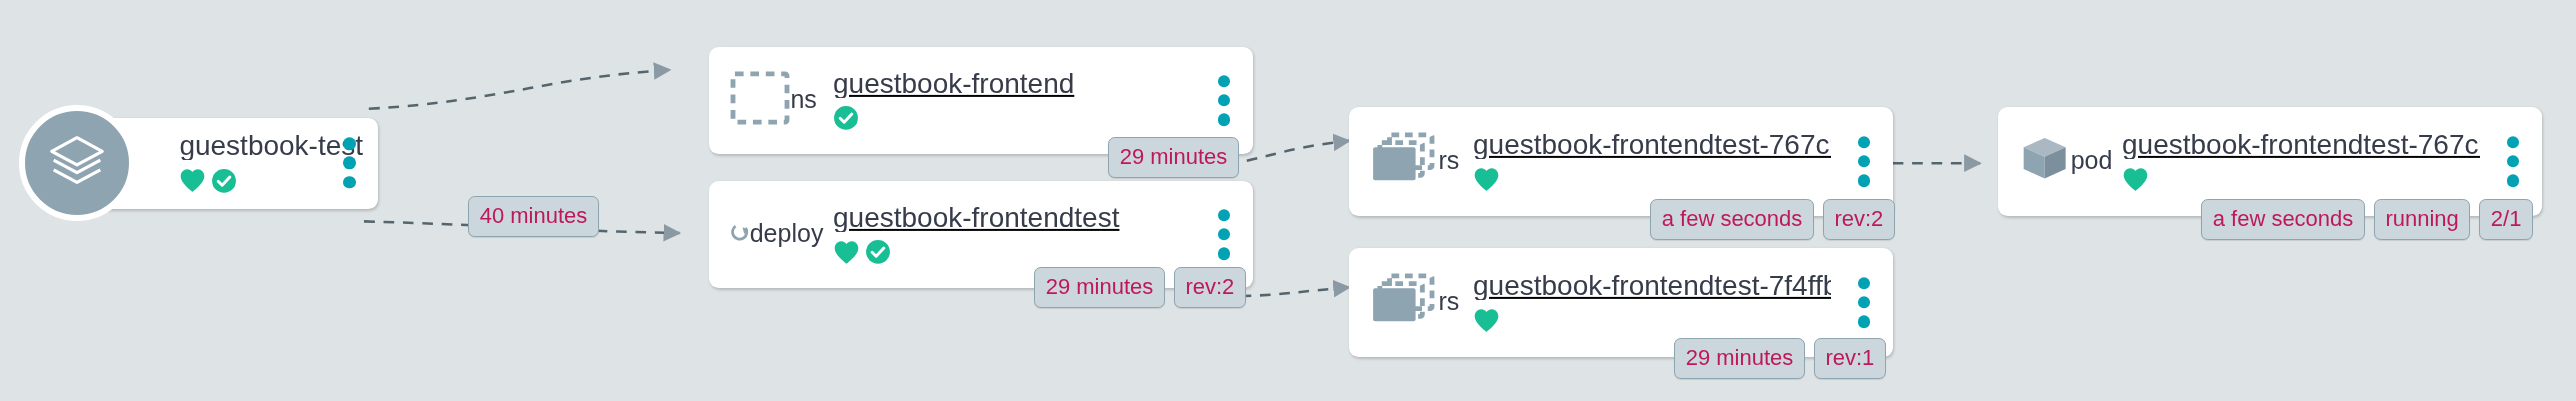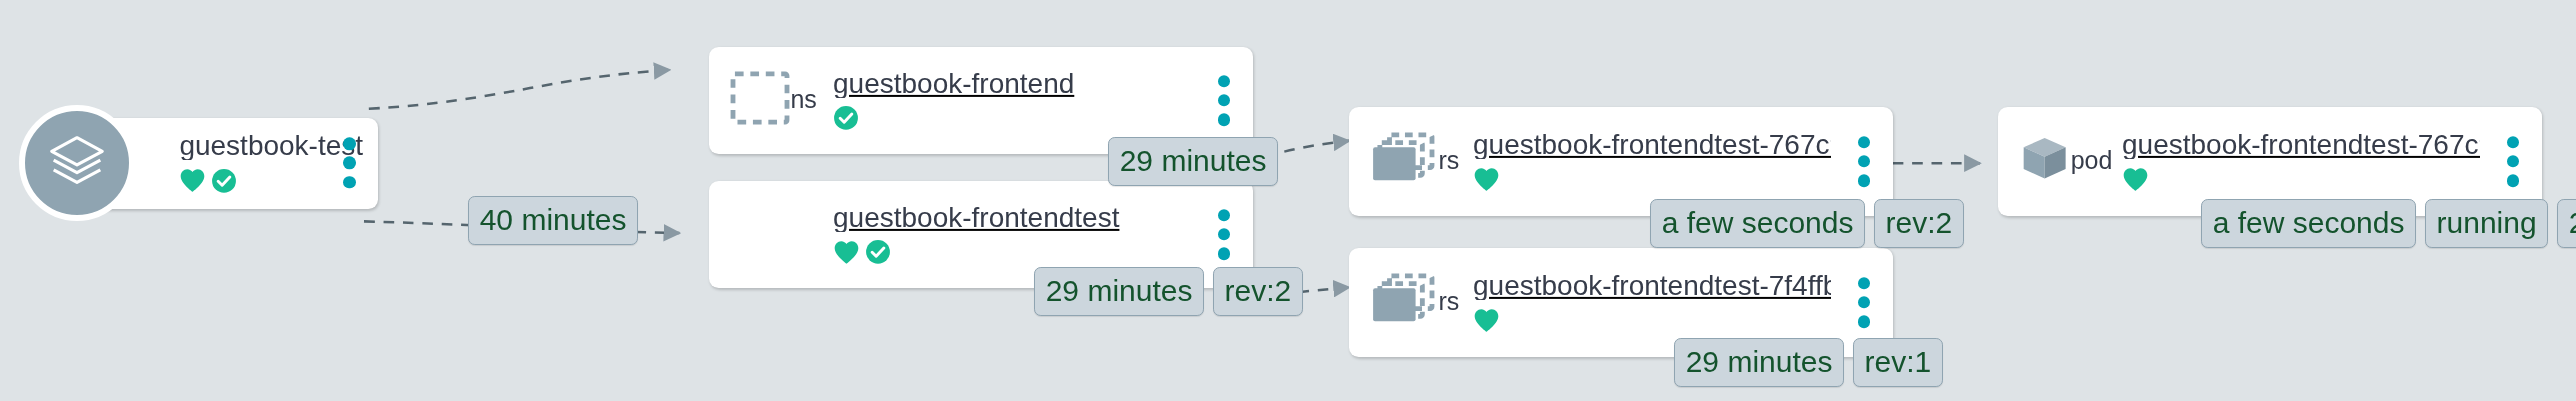--- a/index.html
+++ b/index.html
@@ -98,22 +98,22 @@
     position: absolute;
     display: flex;
     gap: 8.7px;
     align-items: center;
     z-index: 5;
   }
   .pill {
     background: #ccd6dd;
     border: 1px solid #8fa4b1;
     border-radius: 6.8px;
-    color: #14532d;
-    font-size: 30px;
+    color: #be185d;
+    font-size: 22px;
     line-height: 1;
     padding: 7.8px 10.7px 9.7px 10.7px;
     white-space: nowrap;
     box-shadow: 0 1px 1px rgba(0,0,0,0.10);
   }
 
   
   .app-node {
     position: absolute;
   }
@@ -249,20 +249,27 @@
         <i></i>
         <i></i>
     </div>
   </div>
 
   <div class="pill-row" style="left:1108px; top:137px;">
     <span class="pill">29 minutes</span>
   </div>
 
   <div class="node" style="left:709px; top:181px; width:544px; height:107px;">
+    <div class="node-icon">
+      <svg width="60" height="56" viewBox="0 0 62 58" aria-hidden="true">
+        <path d="M31 6 A23 23 0 1 0 54 29" fill="none" stroke="#8fa4b1" stroke-width="9" stroke-linecap="butt" transform="rotate(-35 31 29)"></path>
+        <path d="M40 14 L57 20 L46 36 Z" fill="#8fa4b1"></path>
+      </svg>
+      <span class="node-kind">deploy</span>
+    </div>
     <div class="node-body">
       <div class="node-title">guestbook-frontendtest</div>
       <div class="node-status">
         <span class="heart">
           <svg width="27" height="25" viewBox="0 0 24 22">
               <path d="M12 21 C12 21 1.5 13.6 1.5 7.2 C1.5 3.6 4.2 1 7.3 1 C9.5 1 11.2 2.3 12 3.6 C12.8 2.3 14.5 1 16.7 1 C19.8 1 22.5 3.6 22.5 7.2 C22.5 13.6 12 21 12 21 Z" fill="#18be94"></path>
             </svg>
         </span>
         <span class="check-circle">
           <svg width="26" height="26" viewBox="0 0 24 24">

